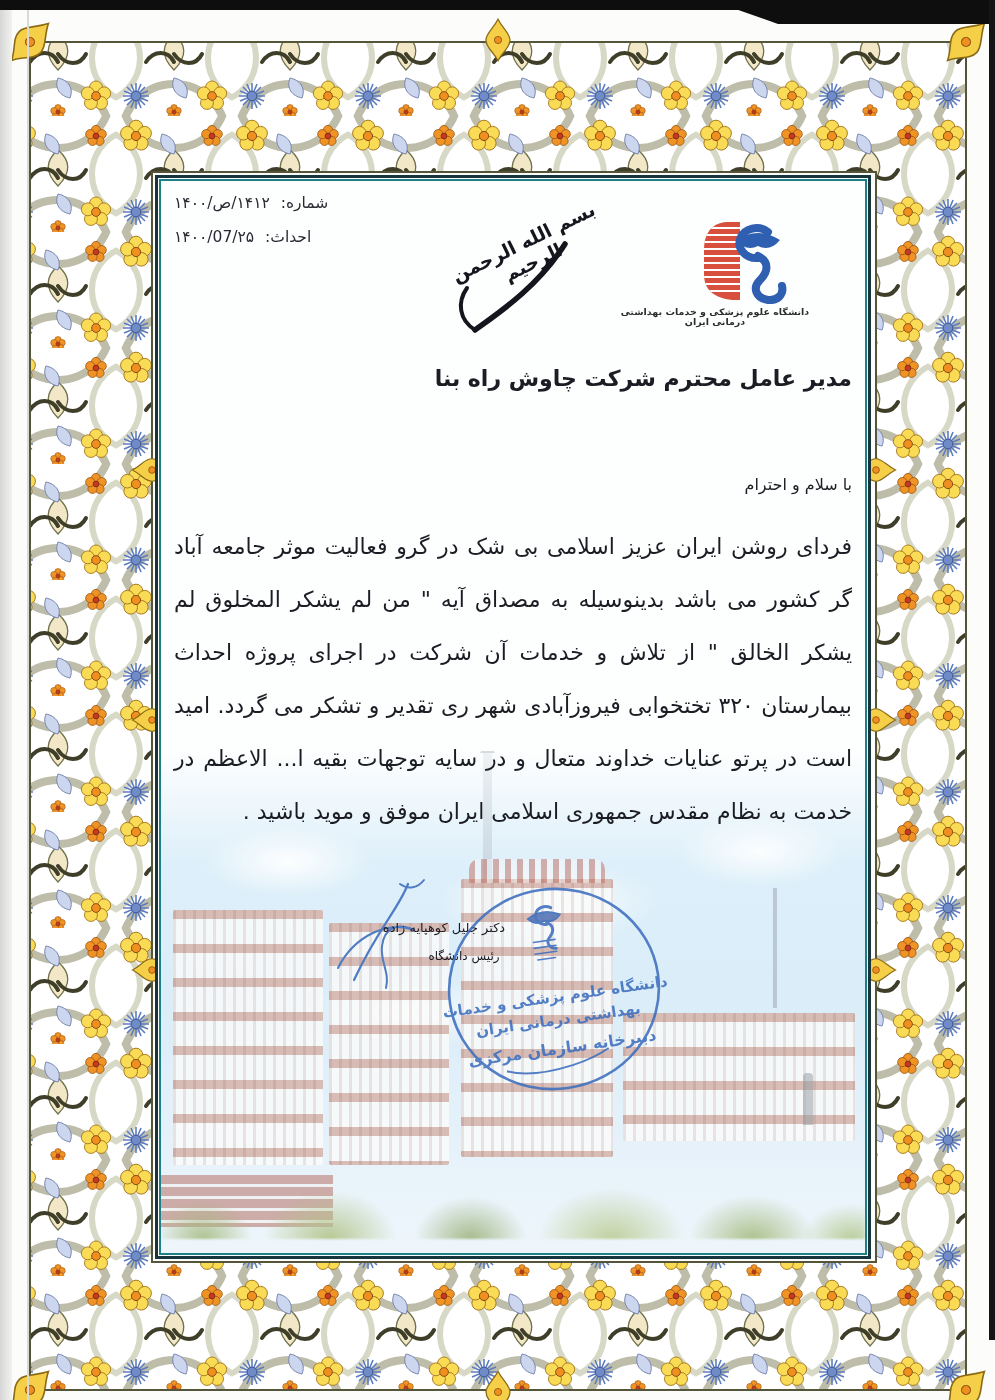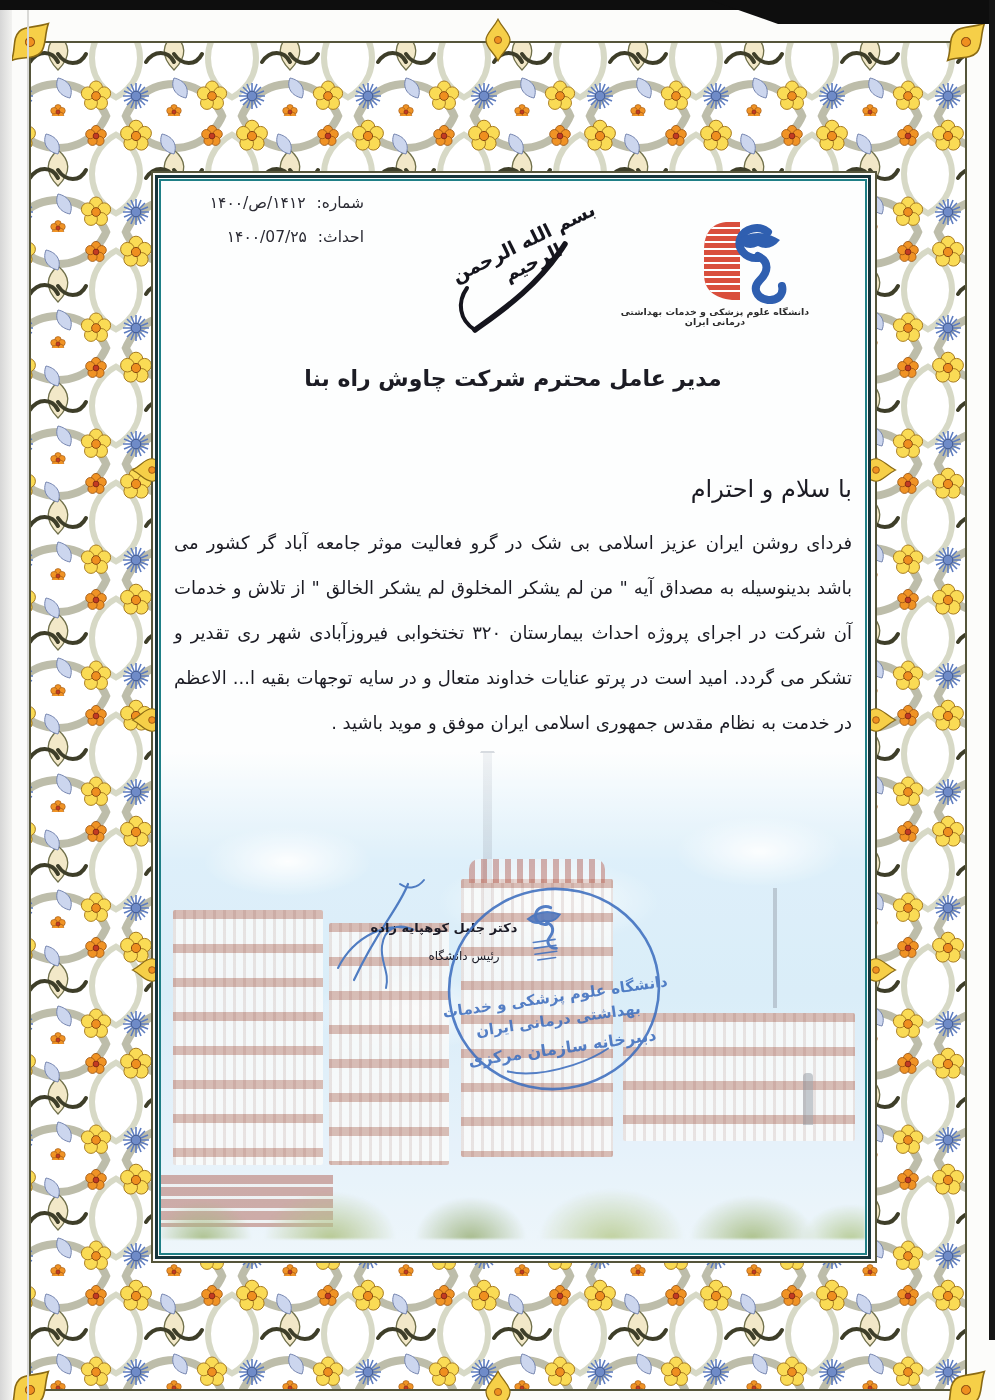--- a/index.html
+++ b/index.html
@@ -19,50 +19,50 @@
   .border-svg{position:absolute;left:0;top:0;}
 
   
   .frame{position:absolute;left:155px;top:175px;width:716px;height:1084px;
          border:3px solid #17353c;background:#fdfefe;box-sizing:border-box;}
   .frame::before{content:"";position:absolute;inset:1px;border:2px solid #1f7f86;pointer-events:none;z-index:5;}
 
   .content{position:absolute;inset:0;direction:rtl;color:#1c1c24;}
 
   
-  .ref-block{position:absolute;left:16px;top:16px;width:190px;direction:rtl;text-align:right;
+  .ref-block{position:absolute;left:16px;top:16px;width:190px;direction:rtl;text-align:left;
              font-size:15.5px;color:#2a2a33;z-index:3;}
   .ref-row{margin-bottom:16px;white-space:nowrap;}
   .ref-row .lbl{margin-left:6px;}
 
   
   .bismillah{position:absolute;left:255px;top:12px;width:230px;height:170px;z-index:3;}
   .bismillah-text{position:absolute;left:10px;top:40px;width:210px;text-align:center;
                   transform:rotate(-26deg);font-weight:bold;font-size:19px;color:#15151d;
                   letter-spacing:-1px;}
   .bismillah-swoosh{position:absolute;left:0;top:0;}
 
   
   .logo-box{position:absolute;left:534px;top:26px;width:104px;height:100px;z-index:3;}
   .logo-caption{position:absolute;left:462px;top:128px;width:190px;text-align:center;
                 font-size:9.5px;font-weight:bold;color:#2c2c2c;transform:scaleY(.92);
                 direction:rtl;z-index:3;}
 
   
-  .recipient{position:absolute;right:16px;top:188px;left:16px;text-align:center;
+  .recipient{position:absolute;right:16px;top:188px;left:16px;text-align:right;
              font-size:22px;font-weight:bold;z-index:3;}
   .salutation{position:absolute;right:16px;top:297px;left:16px;
-              font-size:24px;z-index:3;}
+              font-size:16px;z-index:3;}
   .body-par{position:absolute;right:16px;top:342px;left:16px;text-align:justify;
-            font-size:18px;line-height:45px;z-index:3;}
+            font-size:22px;line-height:53px;z-index:3;}
 
   
   .sig-block{position:absolute;left:196px;top:742px;width:180px;text-align:center;
              direction:rtl;z-index:4;color:#1b1b26;}
-  .sig-name{font-size:13px;font-weight:bold;transform:scaleY(.95);}
+  .sig-name{font-size:13px;font-weight:normal;transform:scaleY(.95);}
   .sig-title{font-size:12px;font-weight:normal;margin-top:14px;margin-left:40px;}
   .sig-scribble{position:absolute;left:168px;top:698px;z-index:4;}
 
   
   .stamp{position:absolute;left:280px;top:700px;z-index:4;opacity:.88;}
   .stamp text{fill:#3e6fbf;font-family:"DejaVu Sans",sans-serif;direction:rtl;}
 
   
   .photo{position:absolute;left:3px;right:3px;bottom:3px;height:502px;overflow:hidden;z-index:1;
      background:

